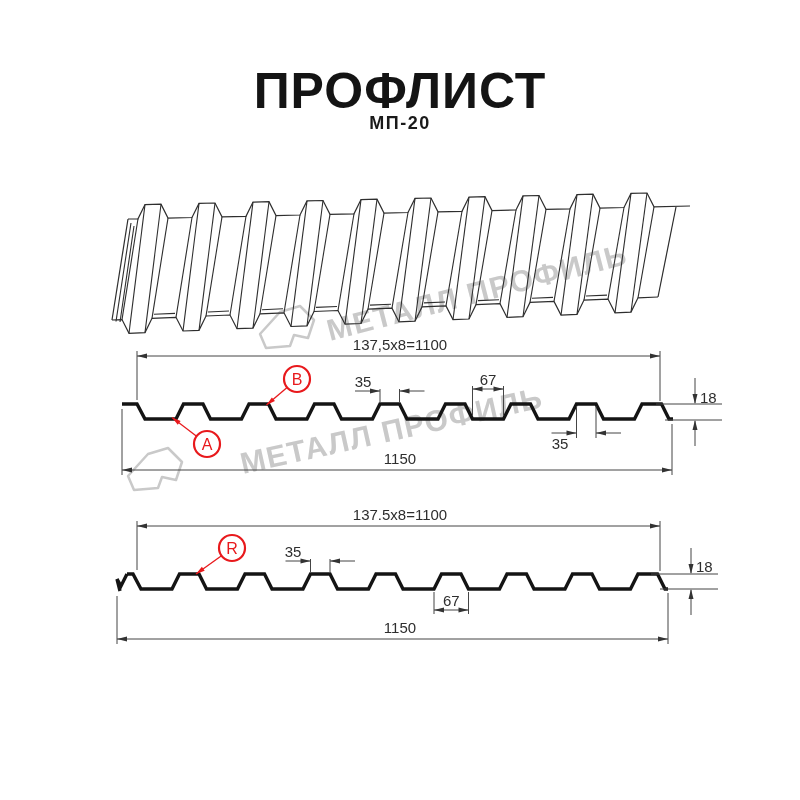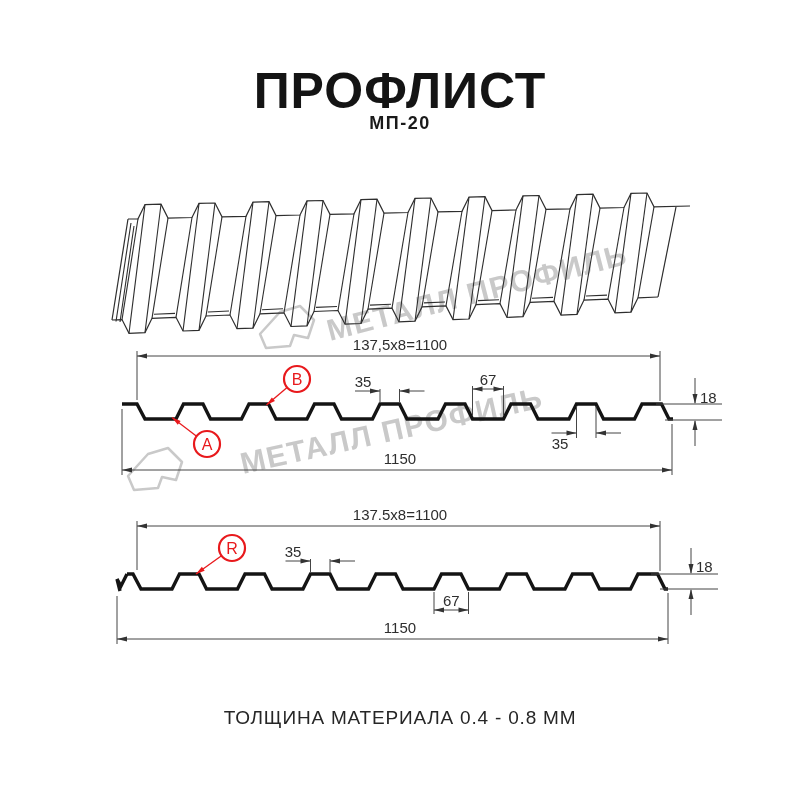--- a/index.html
+++ b/index.html
@@ -174,14 +174,13 @@
         <line x1="117" y1="639" x2="668" y2="639" stroke="#454545" stroke-width="1"></line>
         <polygon points="0,0 -10,-2.5 -10,2.5" fill="#333" transform="translate(117,639) rotate(180)"></polygon>
         <polygon points="0,0 -10,-2.5 -10,2.5" fill="#333" transform="translate(668,639) rotate(0)"></polygon>
         <text x="400" y="633" text-anchor="middle" class="dim">1150</text>
         <circle cx="232" cy="548" r="13" fill="none" stroke="#e8191c" stroke-width="2.2"></circle>
         <text x="232" y="553.5" text-anchor="middle" class="marker" fill="#e8191c">R</text>
         <line x1="221.5" y1="555.7" x2="196" y2="574" stroke="#e8191c" stroke-width="1.3"></line>
         <polygon points="0,0 -9,-2.4 -9,2.4" fill="#e8191c" transform="translate(196,574) rotate(144)"></polygon>
       </g>
     </svg>
-  <div class="footer">ТОЛЩИНА МАТЕРИАЛА 0.4 - 0.8 ММ</div>
 </div>
 
 </body></html>

